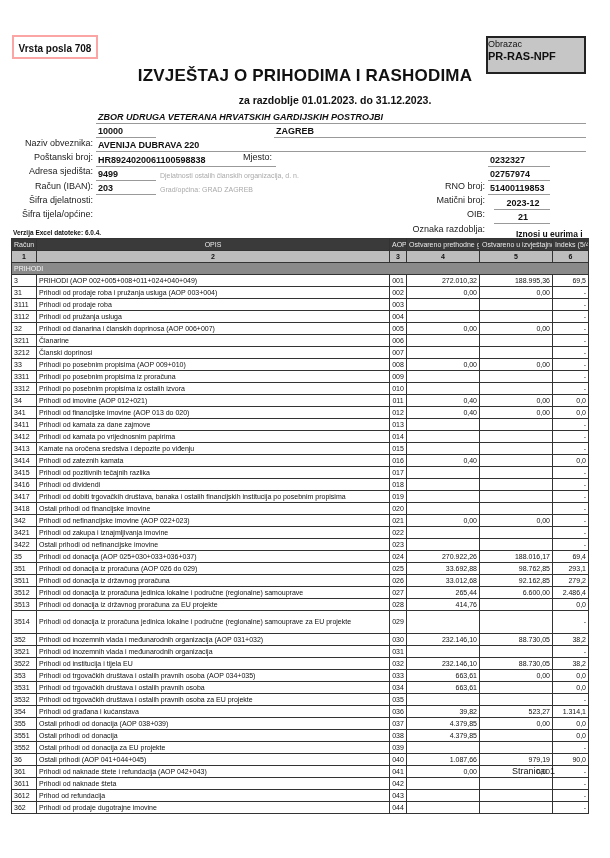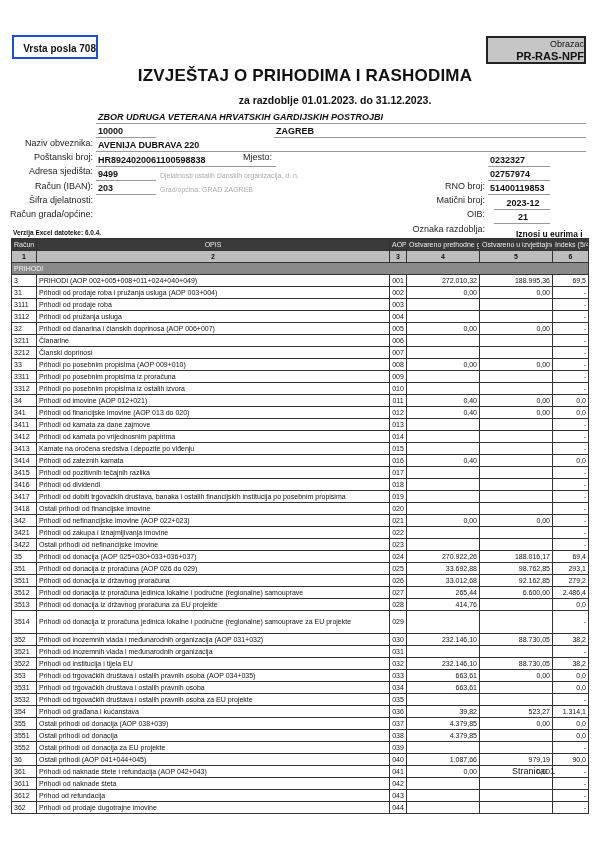--- a/index.html
+++ b/index.html
@@ -1,19 +1,19 @@
 <!DOCTYPE html>
 <html><head>
 <meta charset="utf-8">
 <style>
   html, body { margin:0; padding:0; background:#ffffff; }
   body { width:610px; height:858px; position:relative; overflow:hidden; font-family:"Liberation Sans", sans-serif; color:#111; }
   .abs { position:absolute; }
-  .vrsta { left:12px; top:35px; width:86px; height:24px; border:2px solid #1d4ed8; font-weight:bold; font-size:10px; line-height:24px; text-align:right; box-sizing:border-box; }
-  .obrazac { left:486px; top:36px; width:100px; height:28px; border:2px solid #222; background:#c6c6c6; text-align:right; box-sizing:border-box; }
+  .vrsta { left:12px; top:35px; width:86px; height:24px; border:2px solid #fca5a5; font-weight:bold; font-size:10px; line-height:24px; text-align:center; box-sizing:border-box; }
+  .obrazac { left:486px; top:36px; width:100px; height:38px; border:2px solid #222; background:#c6c6c6; text-align:left; box-sizing:border-box; }
   .obrazac .l1 { font-size:9px; line-height:11px; margin-top:1px; }
   .obrazac .l2 { font-size:11px; font-weight:bold; line-height:13px; }
   .title { left:0; width:610px; top:66px; text-align:center; font-size:17px; font-weight:bold; letter-spacing:0.2px; }
   .period { left:0; width:610px; top:94px; text-align:center; font-size:10.5px; font-weight:bold; padding-left:60px; box-sizing:border-box; }
   .lbl { font-size:9px; text-align:right; color:#222;margin-top:25px; }
   .val { font-size:9px; font-weight:bold; border-bottom:1px solid #999; padding-left:2px; box-sizing:border-box; height:12px; line-height:11px; }
   .faint { font-size:7px; color:#aaa; }
   .version { left:13px; top:229px; font-size:6.5px; font-weight:bold; }
   .iznosi { left:492px; top:229px; font-size:8.5px; font-weight:bold;padding-left:24px; }
   table.t { position:absolute; left:11px; top:238px; width:577px; border-collapse:collapse; table-layout:fixed; }
@@ -48,21 +48,21 @@
 <div class="abs lbl" style="left:0;width:93px;top:141px;">Adresa sjedišta:</div>
 <div class="abs val" style="left:96px;top:140px;width:490px;">AVENIJA DUBRAVA 220</div>
 
 <div class="abs lbl" style="left:0;width:93px;top:156px;">Račun (IBAN):</div>
 <div class="abs val" style="left:96px;top:155px;width:180px;">HR8924020061100598838</div>
 
 <div class="abs lbl" style="left:0;width:93px;top:170px;">Šifra djelatnosti:</div>
 <div class="abs val" style="left:96px;top:169px;width:60px;">9499</div>
 <div class="abs faint" style="left:160px;top:172px;">Djelatnosti ostalih članskih organizacija, d. n.</div>
 
-<div class="abs lbl" style="left:0;width:93px;top:184px;">Račun grada/općine:</div>
+<div class="abs lbl" style="left:0;width:93px;top:184px;">Šifra tijela/općine:</div>
 <div class="abs val" style="left:96px;top:183px;width:60px;">203</div>
 <div class="abs faint" style="left:160px;top:186px;">Grad/općina: GRAD ZAGREB</div>
 
 <div class="abs lbl" style="left:380px;width:105px;top:156px;">RNO broj:</div>
 <div class="abs val" style="left:488px;top:155px;width:62px;">0232327</div>
 <div class="abs lbl" style="left:380px;width:105px;top:170px;">Matični broj:</div>
 <div class="abs val" style="left:488px;top:169px;width:62px;">02757974</div>
 <div class="abs lbl" style="left:380px;width:105px;top:184px;">OIB:</div>
 <div class="abs val" style="left:488px;top:183px;width:62px;">51400119853</div>
 <div class="abs lbl" style="left:380px;width:105px;top:199px;">Oznaka razdoblja:</div>

